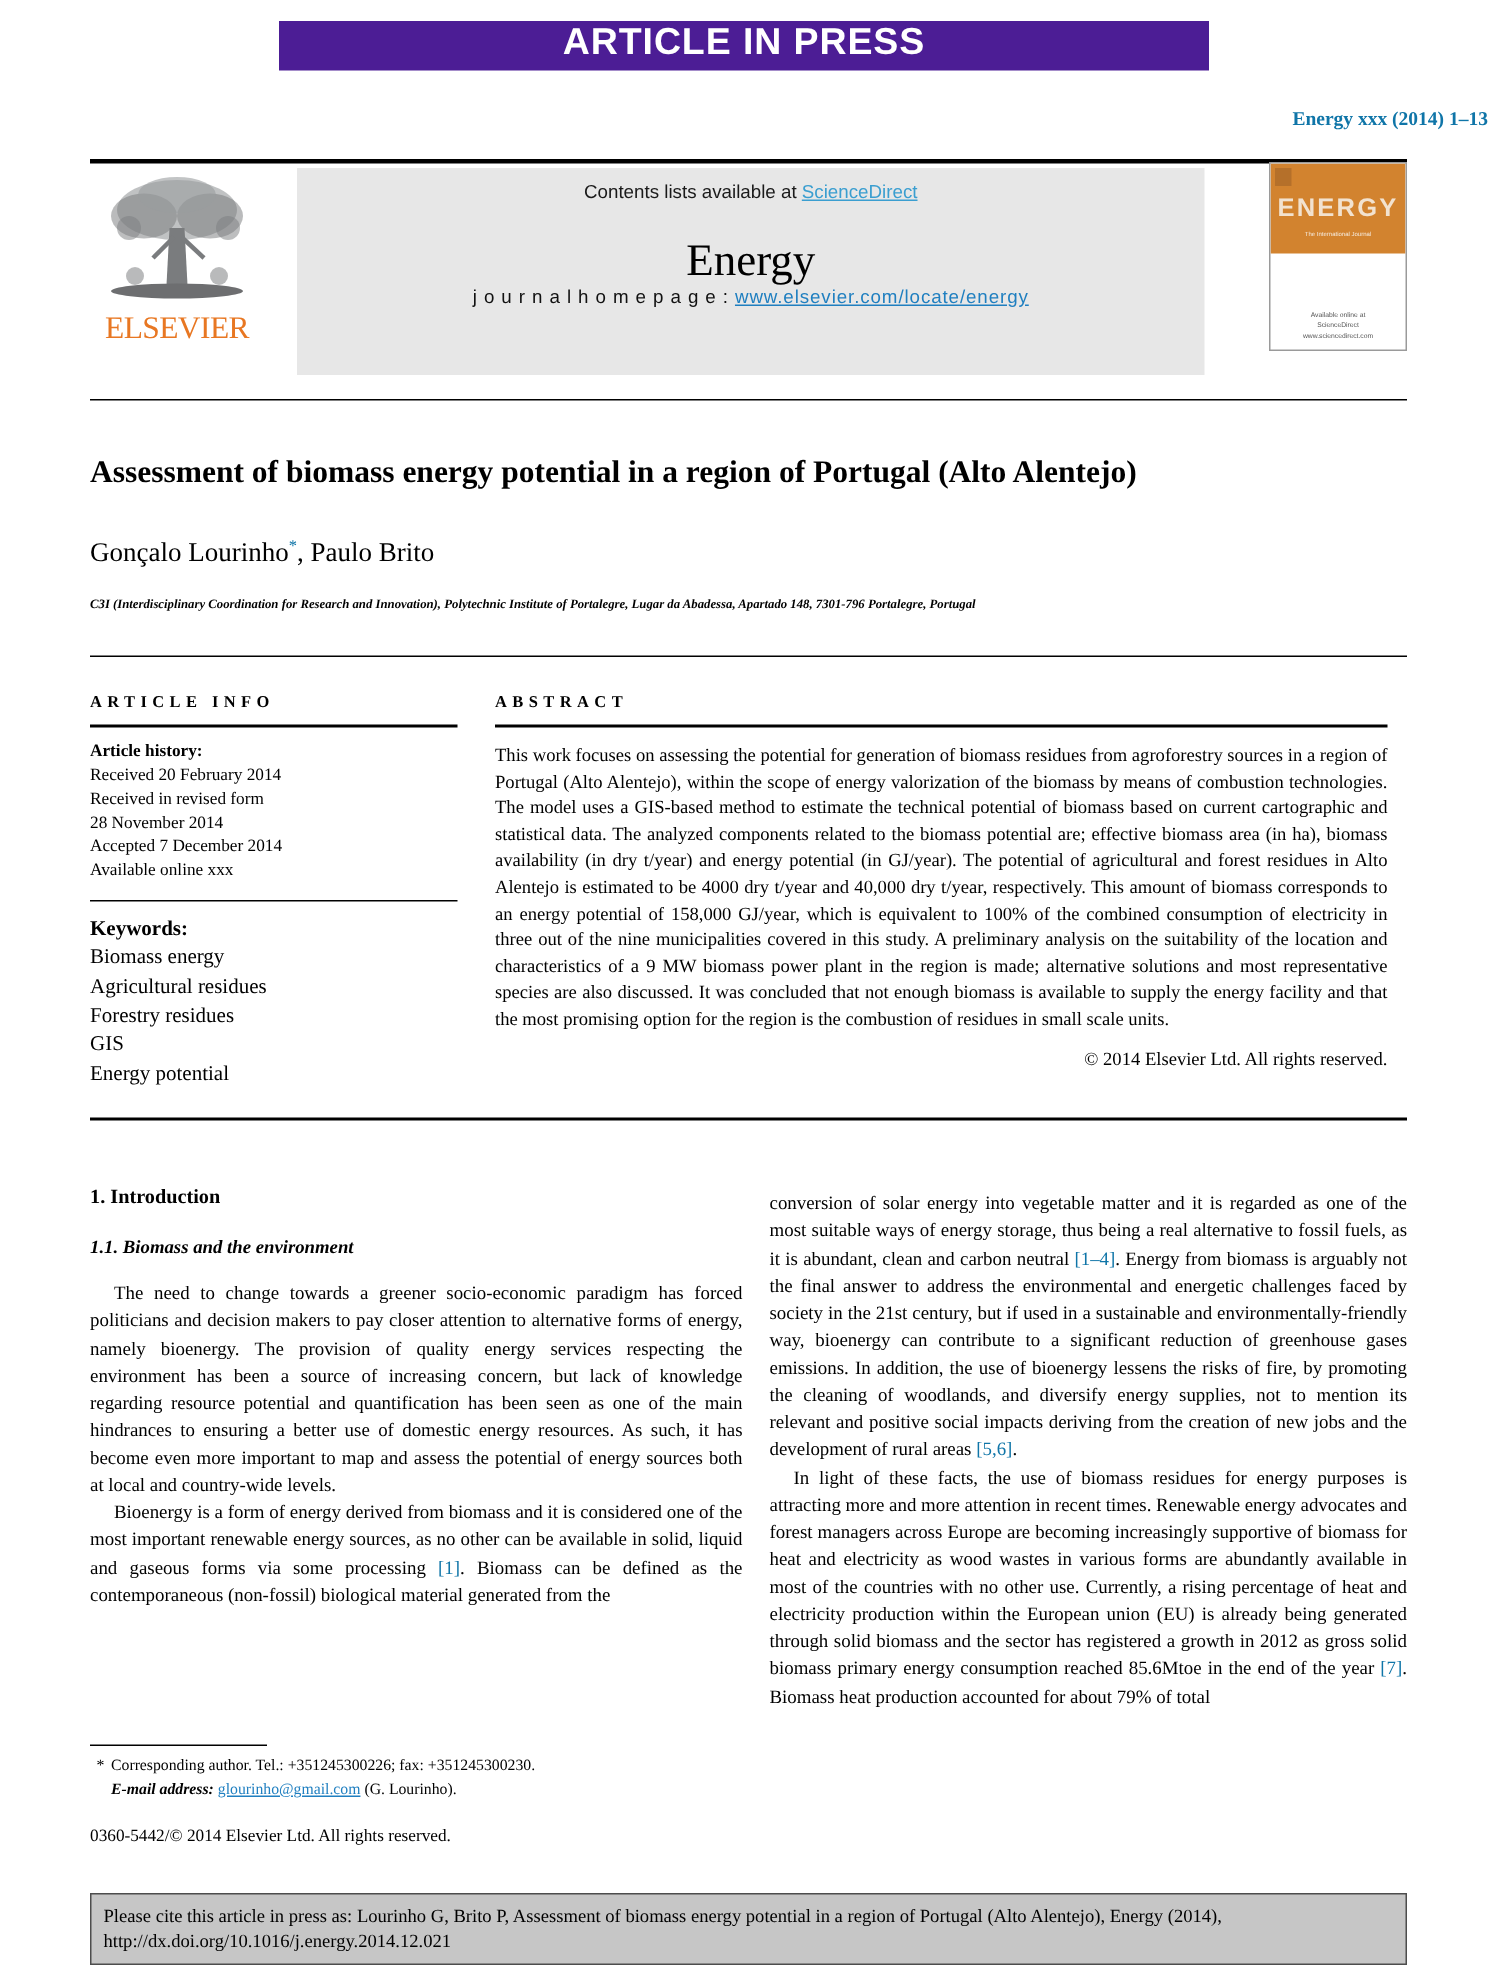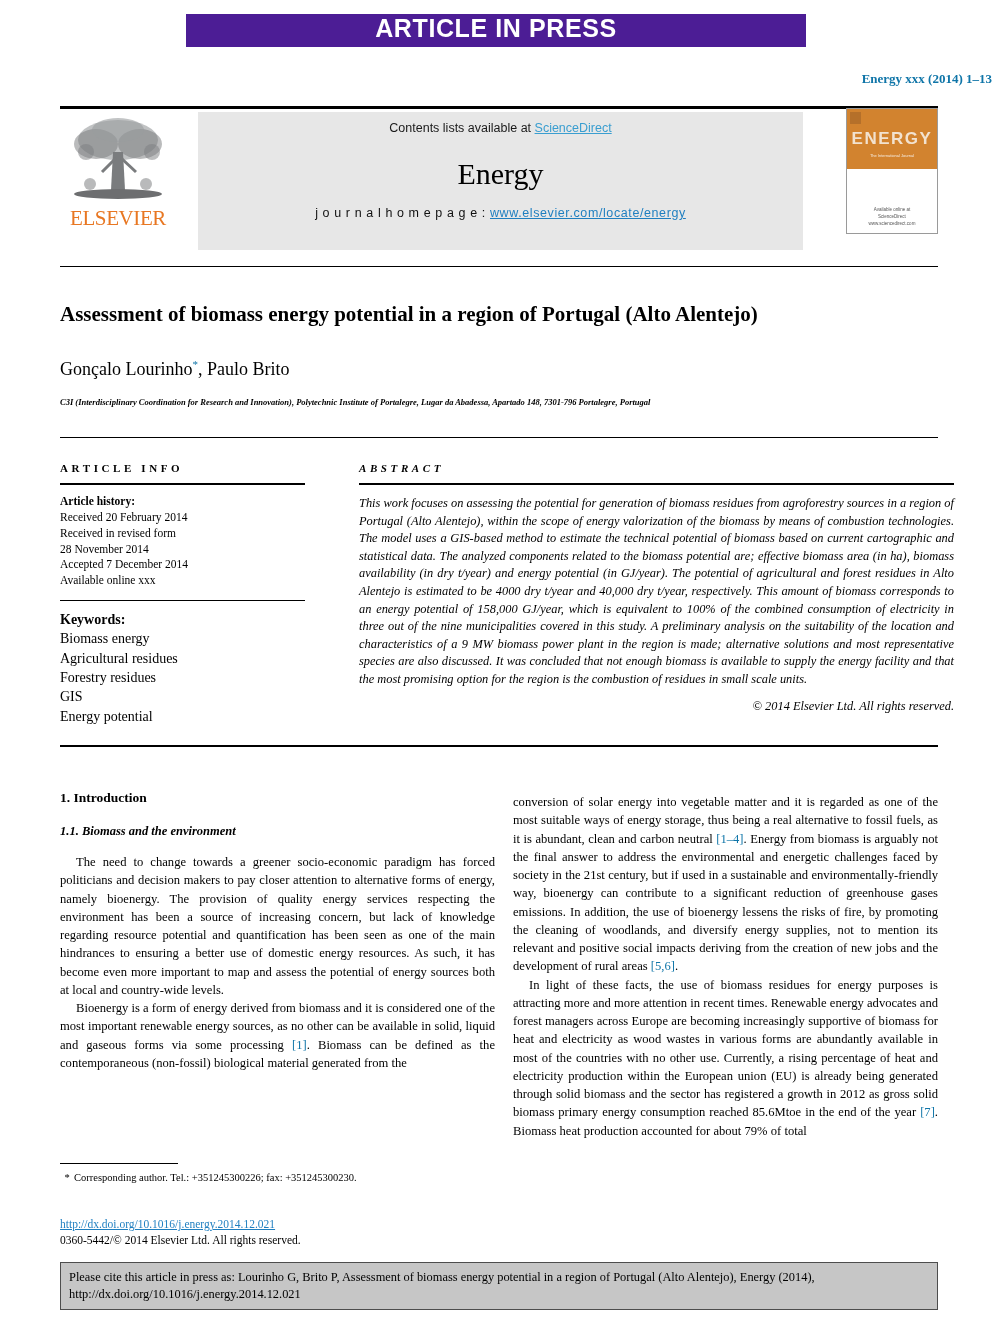--- a/index.html
+++ b/index.html
@@ -123,21 +123,21 @@
     top: 45px;
     width: 605px;
     text-align: center;
     font-family: "Liberation Serif", serif;
     font-size: 30px;
     color: #000000;
   }
   .homepage-line {
     position: absolute;
     left: 0;
-    top: 94px;
+    top: 79px;
     width: 605px;
     text-align: center;
     font-family: "Liberation Sans", sans-serif;
     font-size: 12.5px;
     letter-spacing: 0.6px;
     color: #111111;
   }
   .homepage-line .url {
     color: #1f7fc0;
   }
@@ -265,24 +265,23 @@
 
   
   .info-col {
     position: absolute;
     left: 60px;
     top: 462px;
     width: 245px;
   }
   .abstract-col {
     position: absolute;
-    left: 359px;
+    left: 330px;
     top: 462px;
     width: 595px;
-    font-style: italic;
   }
   .sec-head {
     font-family: "Liberation Serif", serif;
     font-weight: bold;
     font-size: 11px;
     letter-spacing: 3.6px;
     color: #000000;
   }
   .sec-rule {
     margin-top: 9px;
@@ -541,24 +540,24 @@
   </div>
 
   <div class="body-right">
     <p class="para cont"><span>conversion of solar energy into vegetable matter and it is regarded as one of the most suitable ways of energy storage, thus being a real alternative to fossil fuels, as it is abundant, clean and carbon neutral </span><span class="ref">[1–4]</span><span>. Energy from biomass is arguably not the final answer to address the environmental and energetic challenges faced by society in the 21st century, but if used in a sustainable and environmentally-friendly way, bioenergy can contribute to a significant reduction of greenhouse gases emissions. In addition, the use of bioenergy lessens the risks of fire, by promoting the cleaning of woodlands, and diversify energy supplies, not to mention its relevant and positive social impacts deriving from the creation of new jobs and the development of rural areas </span><span class="ref">[5,6]</span><span>.</span></p>
     <p class="para"><span>In light of these facts, the use of biomass residues for energy purposes is attracting more and more attention in recent times. Renewable energy advocates and forest managers across Europe are becoming increasingly supportive of biomass for heat and electricity as wood wastes in various forms are abundantly available in most of the countries with no other use. Currently, a rising percentage of heat and electricity production within the European union (EU) is already being generated through solid biomass and the sector has registered a growth in 2012 as gross solid biomass primary energy consumption reached 85.6Mtoe in the end of the year </span><span class="ref">[7]</span><span>. Biomass heat production accounted for about 79% of total</span></p>
   </div>
 
   <div class="foot-rule"></div>
   <div class="footnote">
     <div><span class="fn-star">*</span><span>Corresponding author. Tel.: +351245300226; fax: +351245300230.</span></div>
+    <div style="padding-left:14px"><span class="email-label">E-mail address:</span> <a class="email-link" href="#">glourinho@gmail.com</a> <span>(G. Lourinho).</span></div>
   </div>
 
   <div class="doi-block">
-    <div><a class="doi-link" href="#">http://dx.doi.org/10.1016/j.energy.2014.12.021</a></div>
     <div>0360-5442/© 2014 Elsevier Ltd. All rights reserved.</div>
   </div>
 
   <div class="cite-box">
     <div class="cite-text">Please cite this article in press as: Lourinho G, Brito P, Assessment of biomass energy potential in a region of Portugal (Alto Alentejo), Energy (2014), http://dx.doi.org/10.1016/j.energy.2014.12.021</div>
   </div>
 
 </div>
 
 </body></html>

